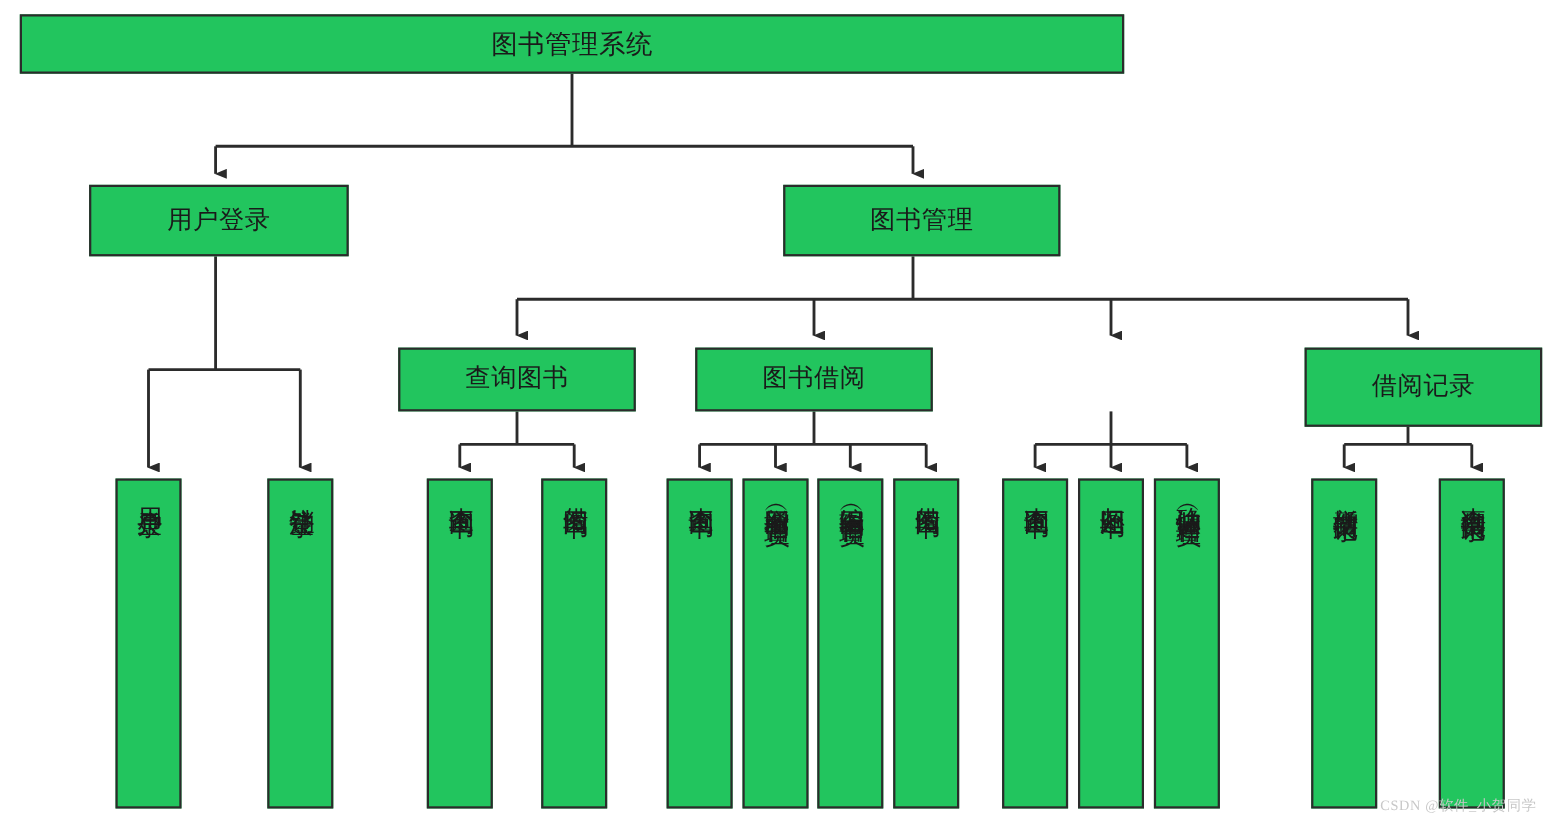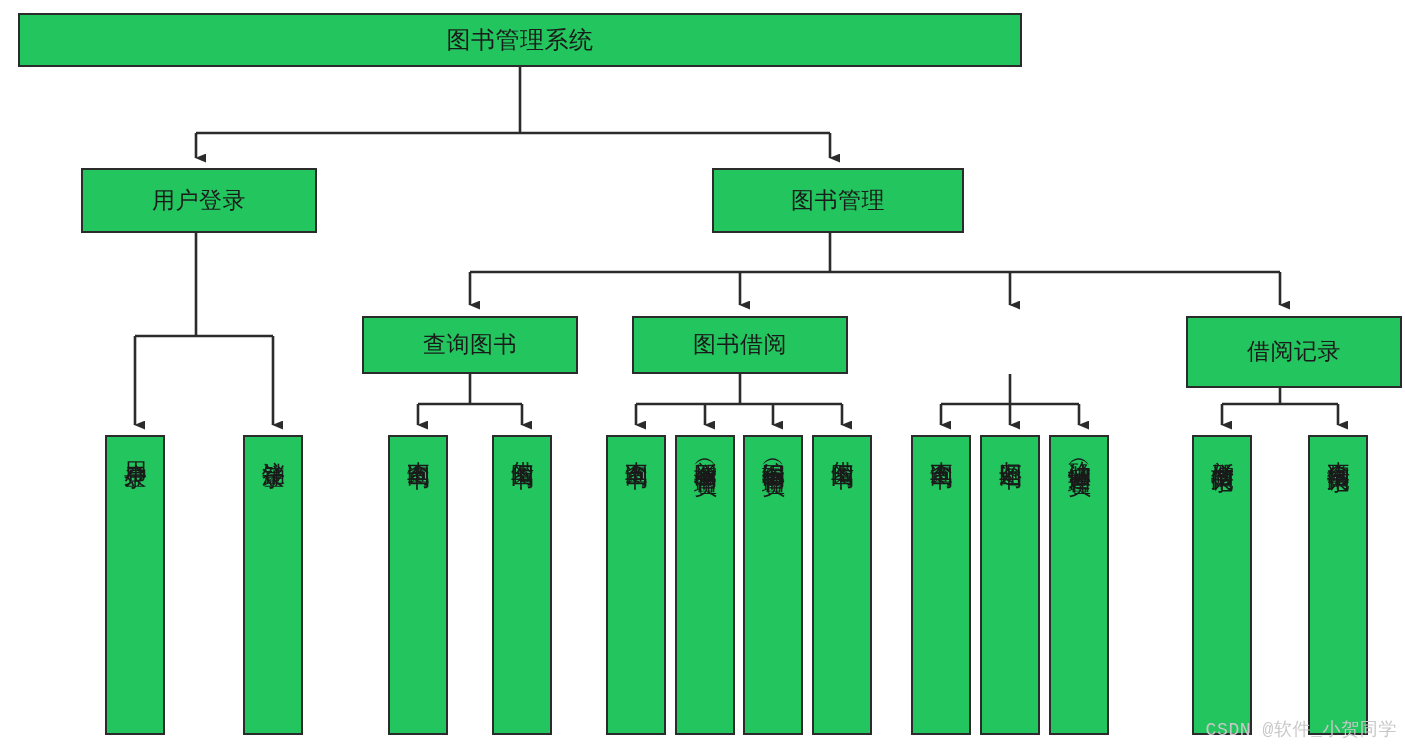--- a/index.html
+++ b/index.html
@@ -58,26 +58,26 @@
     text-orientation: upright;
     font-size: 23px;
     line-height: 1.12;
     letter-spacing: 2px;
     margin: 0 auto;
   }
   #watermark {
     position: absolute;
     right: 8px;
     bottom: 6px;
-    font-size: 18px;
+    font-size: 13px;
     color: #c8c8c8;
     letter-spacing: 0.6px;
     z-index: 5;
     white-space: nowrap;
-    font-family: Liberation Mono, monospace;
+    font-family: Liberation Serif, serif;
   }
 </style>
 </head>
 <body>
 
 <div id="diagram-root">
 
   <svg id="wires" viewBox="0 0 1405 747" xmlns="http://www.w3.org/2000/svg">
     <defs>
       <marker id="arrowhead" markerWidth="9" markerHeight="11" refX="4.5" refY="10.2" orient="auto" markerUnits="userSpaceOnUse">

